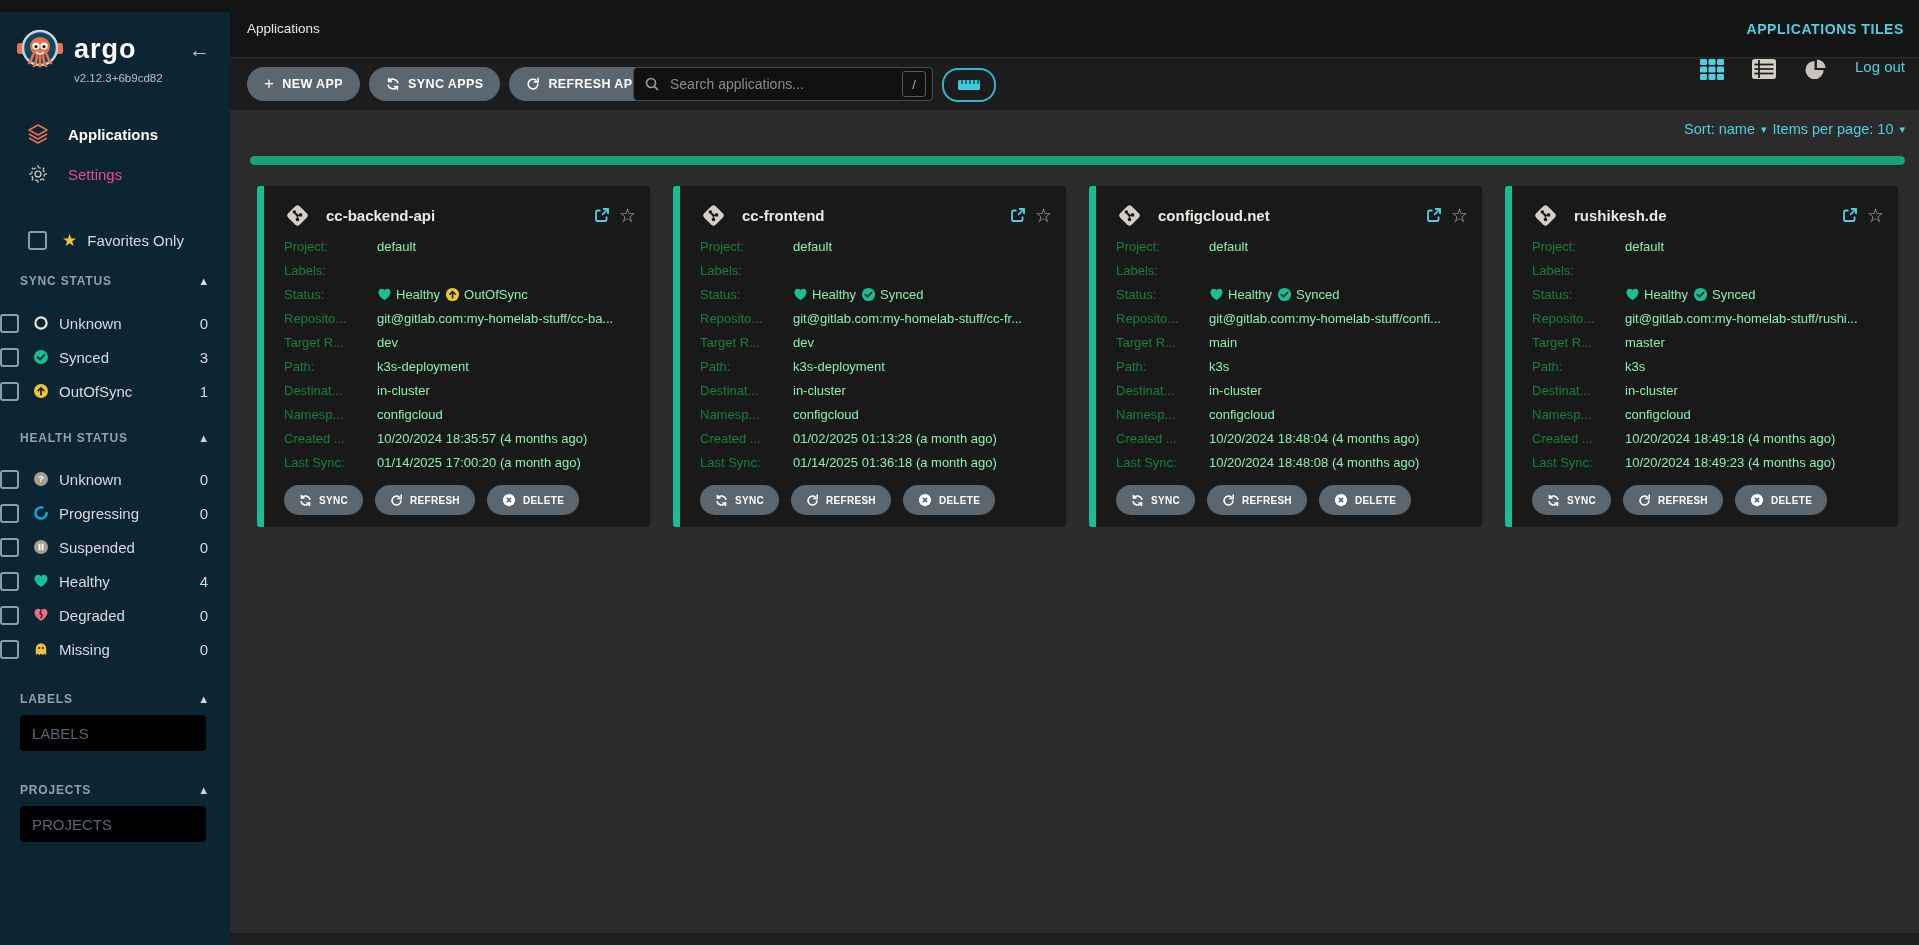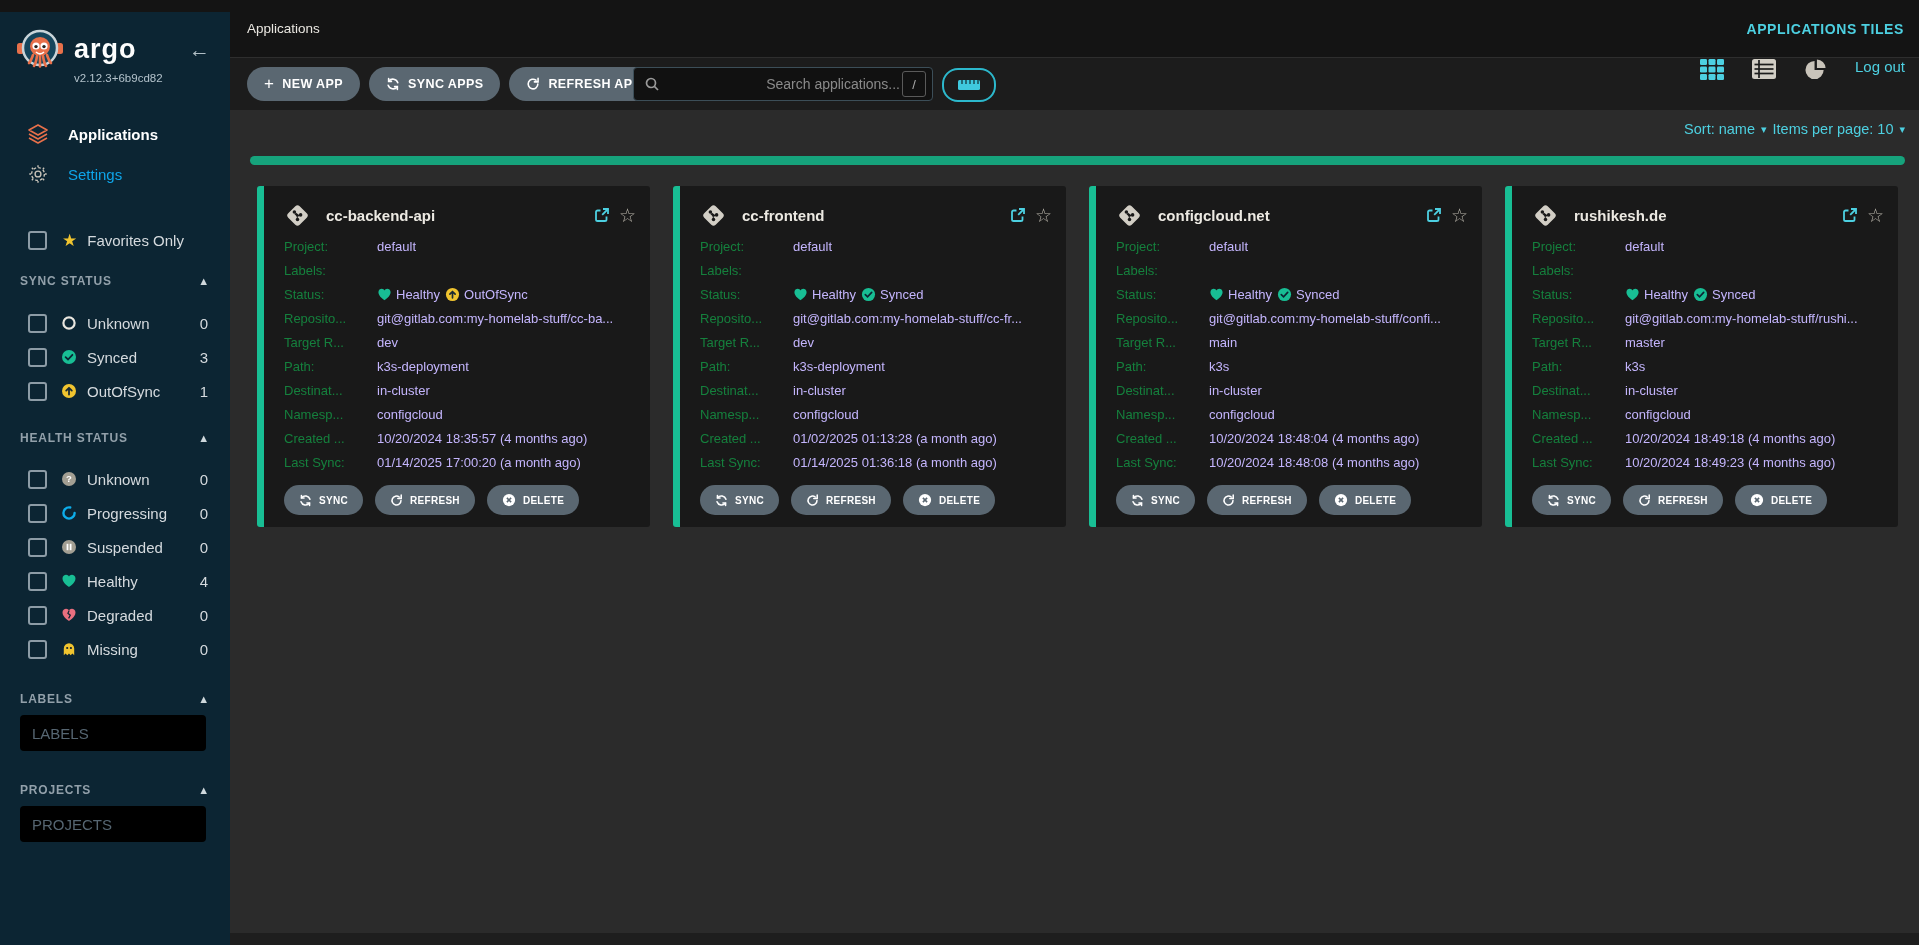--- a/index.html
+++ b/index.html
@@ -17,50 +17,50 @@
   .sidebar{position:absolute;left:0;top:12px;width:230px;height:933px;background:#0c2533;
     z-index:3;color:#cfd6da;}
   .logo-row{position:relative;height:92px;}
   .octo{position:absolute;left:16px;top:14px;}
   .brand{position:absolute;left:74px;top:22px;font-size:27px;font-weight:bold;color:#fdfdfd;letter-spacing:1px;}
   .version{position:absolute;left:74px;top:60px;font-size:11.5px;color:#b3c2cb;}
   .collapse-arrow{position:absolute;right:20px;top:26px;font-size:21px;color:#b0bec5;cursor:pointer;}
   .nav{margin-top:10px;}
   .nav-item{display:flex;align-items:center;height:40px;padding-left:25px;cursor:pointer;}
   .nav-ic{width:26px;display:flex;justify-content:center;}
-  .nav-label{margin-left:17px;font-size:15px;color:#0ea5e9;}
+  .nav-label{margin-left:17px;font-size:15px;color:#ec4899;}
   .nav-item.active .nav-label{color:#ffffff;font-weight:bold;}
   .fav-row{margin-top:37px;display:flex;align-items:center;padding-left:28px;}
   .cb{width:19px;height:19px;border:2px solid #8d9ca6;border-radius:3px;box-sizing:border-box;
     background:transparent;flex:none;cursor:pointer;}
   .fav-star{margin-left:15px;font-size:17px;color:#f0c42f;line-height:17px;}
   .fav-label{margin-left:10px;font-size:15px;color:#d5dade;}
   .sec-head{display:flex;align-items:center;justify-content:space-between;
     padding:0 20px 0 20px;font-size:12px;font-weight:bold;color:#92a0aa;letter-spacing:.8px;cursor:pointer;}
   .sec-tri{color:#cfd8dc;font-size:11px;}
-  .f-row{display:flex;align-items:center;height:34px;padding-left:28px;}
+  .f-row{display:flex;align-items:center;height:34px;}
   .f-ic{margin-left:13px;width:17px;display:flex;justify-content:center;}
   .f-label{margin-left:10px;font-size:15px;color:#d5dade;}
   .f-count{margin-left:auto;margin-right:22px;font-size:15px;color:#d5dade;}
   .side-input{display:block;margin:9px 20px 0 20px;width:186px;height:36px;background:#000;
     border:none;border-radius:4px;color:#cfd6da;font-size:15px;padding:0 12px;box-sizing:border-box;
     font-family:"Liberation Sans",sans-serif;}
   .side-input::placeholder{color:#566672;}
 
   
   .toolbar{position:absolute;left:230px;top:58px;width:1689px;height:52px;background:#1c1c1c;z-index:1;}
   .tb-left{position:absolute;left:17px;top:0;height:52px;display:flex;align-items:center;gap:9px;}
   .tbtn{height:34px;border:none;border-radius:17px;background:#5a6771;color:#fff;font-weight:bold;
     font-size:12.5px;padding:0 17px;display:inline-flex;align-items:center;gap:8px;letter-spacing:.4px;
     font-family:"Liberation Sans",sans-serif;cursor:pointer;}
   .plus-glyph{font-size:17px;font-weight:normal;line-height:16px;}
   .searchbox{position:absolute;left:403px;top:9px;width:300px;height:34px;background:#111;
     border:1px solid #3c4e58;border-radius:4px;display:flex;align-items:center;box-sizing:border-box;}
   .searchbox input{flex:1;background:transparent;border:none;outline:none;color:#cfcfcf;
-    font-size:14px;margin-left:8px;font-family:"Liberation Sans",sans-serif;text-align:right;}
+    font-size:14px;margin-left:8px;font-family:"Liberation Sans",sans-serif;}
   .searchbox input::placeholder{color:#8a8a8a;}
   .slash-badge{width:22px;height:24px;border:1px solid #5a5a5a;border-radius:3px;color:#aaa;
     display:flex;align-items:center;justify-content:center;font-size:13px;margin-right:6px;flex:none;}
   .search-ic{margin-left:10px;flex:none;display:flex;}
   .pill-toggle{position:absolute;left:712px;top:10px;width:50px;height:30px;border:2px solid #2cb8cc;
     border-radius:16px;background:transparent;display:flex;align-items:center;justify-content:center;cursor:pointer;}
   .tb-right{position:absolute;right:14px;top:0;height:52px;display:flex;gap:28px;}
   .logout{color:#4dd0e1;font-size:15px;cursor:pointer;}
 
   
@@ -74,21 +74,21 @@
   .progress{position:absolute;left:20px;top:8px;width:1655px;height:9px;border-radius:5px;background:#16a37c;}
   .cards{position:absolute;left:27px;top:38px;display:flex;gap:23px;}
   .card{width:393px;height:341px;background:#191919;border-left:7px solid #18be94;border-radius:3px;
     box-sizing:border-box;padding:13px 14px 0 20px;cursor:pointer;}
   .card-head{display:flex;align-items:center;height:32px;margin-bottom:3px;}
   .card-title{margin-left:15px;font-size:15px;font-weight:bold;color:#ece9e2;}
   .head-icons{margin-left:auto;display:flex;align-items:center;gap:9px;}
   .star-o{font-size:19px;color:#b8b4aa;line-height:19px;cursor:pointer;}
   .crow{display:flex;align-items:center;height:24px;font-size:13px;}
   .clabel{width:93px;flex:none;color:#15803d;white-space:nowrap;}
-  .cvalue{color:#c4b5fd;white-space:nowrap;overflow:hidden;text-overflow:clip;}
+  .cvalue{color:#86efac;white-space:nowrap;overflow:hidden;text-overflow:clip;}
   .status-val{display:flex;align-items:center;gap:5px;}
   .sic{display:flex;margin-right:-1px;}
   .card-actions{margin-top:11px;display:flex;gap:12px;}
   .cbtn{height:30px;border:none;border-radius:15px;background:#5a6771;color:#fff;font-size:10px;
     font-weight:bold;display:inline-flex;align-items:center;gap:7px;padding:0 15px;letter-spacing:.3px;
     font-family:"Liberation Sans",sans-serif;cursor:pointer;}
   .bottom-band{position:absolute;left:230px;bottom:0;width:1689px;height:12px;background:#1e1e1e;}
   svg{display:block;}
 </style>
 </head>

